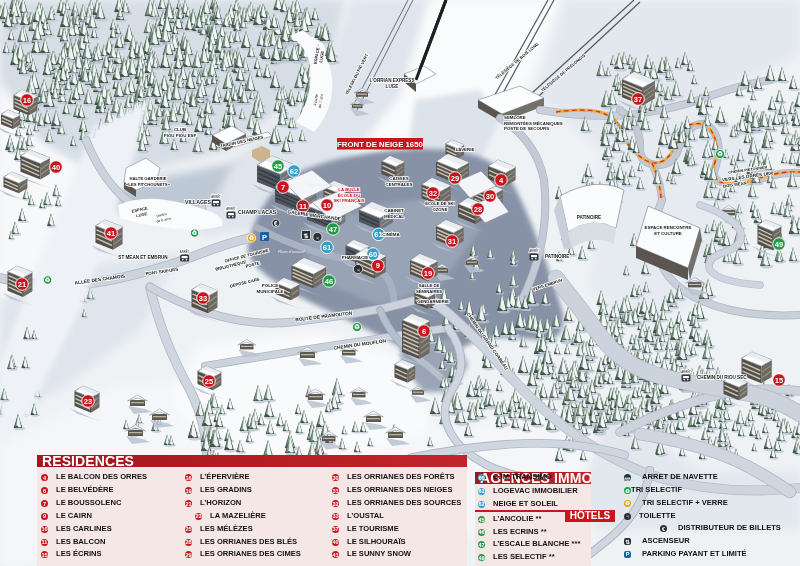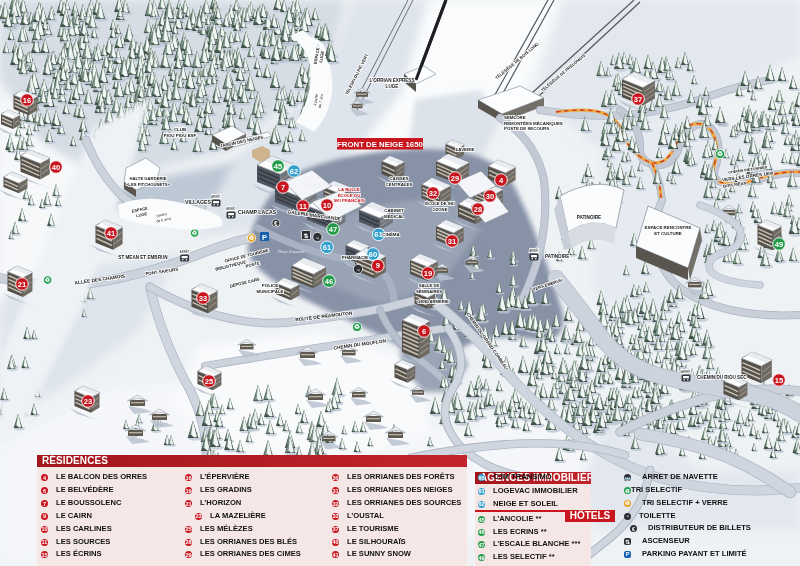--- a/index.html
+++ b/index.html
@@ -1,20 +1,20 @@
 <!DOCTYPE html>
 <html><head><meta charset="utf-8">
 <style>
 html,body{margin:0;padding:0;}
 body{width:800px;height:566px;overflow:hidden;font-family:"Liberation Sans",sans-serif;}
 #map{position:relative;width:800px;height:566px;background:#eef1f5;}
 svg text{font-family:"Liberation Sans",sans-serif;}
 .panel{position:absolute;background:#f6e7e7;}
 .phead{height:12px;background:linear-gradient(90deg,#a2161c,#c2252b);color:#fff;font-weight:bold;
- font-size:10px;line-height:12px;padding-left:5px;letter-spacing:0.1px;white-space:nowrap;overflow:hidden;}
+ font-size:14px;line-height:12px;padding-left:5px;letter-spacing:0.1px;white-space:nowrap;overflow:hidden;}
 .row{position:absolute;display:flex;align-items:flex-end;height:10px;}
 .dot{width:7px;height:7px;border-radius:50%;color:#fff;font-size:5.6px;font-weight:bold;
  display:flex;align-items:center;justify-content:center;flex:none;}
 .lbl{font-size:7.6px;font-weight:bold;color:#111;margin-left:8px;white-space:nowrap;}
 </style></head><body>
 <div id="map">
 <svg width="800" height="566" viewBox="0 0 800 566" style="position:absolute;left:0;top:0">
 <defs>
 <filter id="soft" x="-30%" y="-30%" width="160%" height="160%">
           <feGaussianBlur stdDeviation="5"></feGaussianBlur>
@@ -2768,21 +2768,21 @@
       <span class="lbl">LE CAIRN</span>
     </div>
 
 <div class="row" style="left:41px;top:522.7px">
       <span class="dot" style="background:#c8151e">10</span>
       <span class="lbl">LES CARLINES</span>
     </div>
 
 <div class="row" style="left:41px;top:535.5px">
       <span class="dot" style="background:#c8151e">11</span>
-      <span class="lbl">LES SOURCES</span>
+      <span class="lbl">LES BALCON</span>
     </div>
 
 <div class="row" style="left:41px;top:548.4px">
       <span class="dot" style="background:#c8151e">15</span>
       <span class="lbl">LES ÉCRINS</span>
     </div>
 
 <div class="row" style="left:185px;top:471.3px">
       <span class="dot" style="background:#c8151e">16</span>
       <span class="lbl">L’ÉPERVIÈRE</span>
@@ -2910,21 +2910,21 @@
 <div class="row" style="left:624px;top:496.8px">
       <span class="dot" style="background:#e8a21d">♻</span>
       <span class="lbl" style="margin-left:11px">TRI SELECTIF + VERRE</span>
     </div>
 
 <div class="row" style="left:624px;top:509.6px">
       <span class="dot" style="background:#2b2f35">♃</span>
       <span class="lbl" style="">TOILETTE</span>
     </div>
 
-<div class="row" style="left:630px;top:522.3px">
+<div class="row" style="left:660px;top:522.3px">
       <span class="dot" style="background:#2b2f35">€</span>
       <span class="lbl" style="margin-left:11px">DISTRIBUTEUR DE BILLETS</span>
     </div>
 
 <div class="row" style="left:624px;top:535.0px">
       <span class="dot" style="background:#2b2f35;border-radius:2px">⇅</span>
       <span class="lbl" style="margin-left:11px">ASCENSEUR</span>
     </div>
 
 <div class="row" style="left:624px;top:547.8px">

